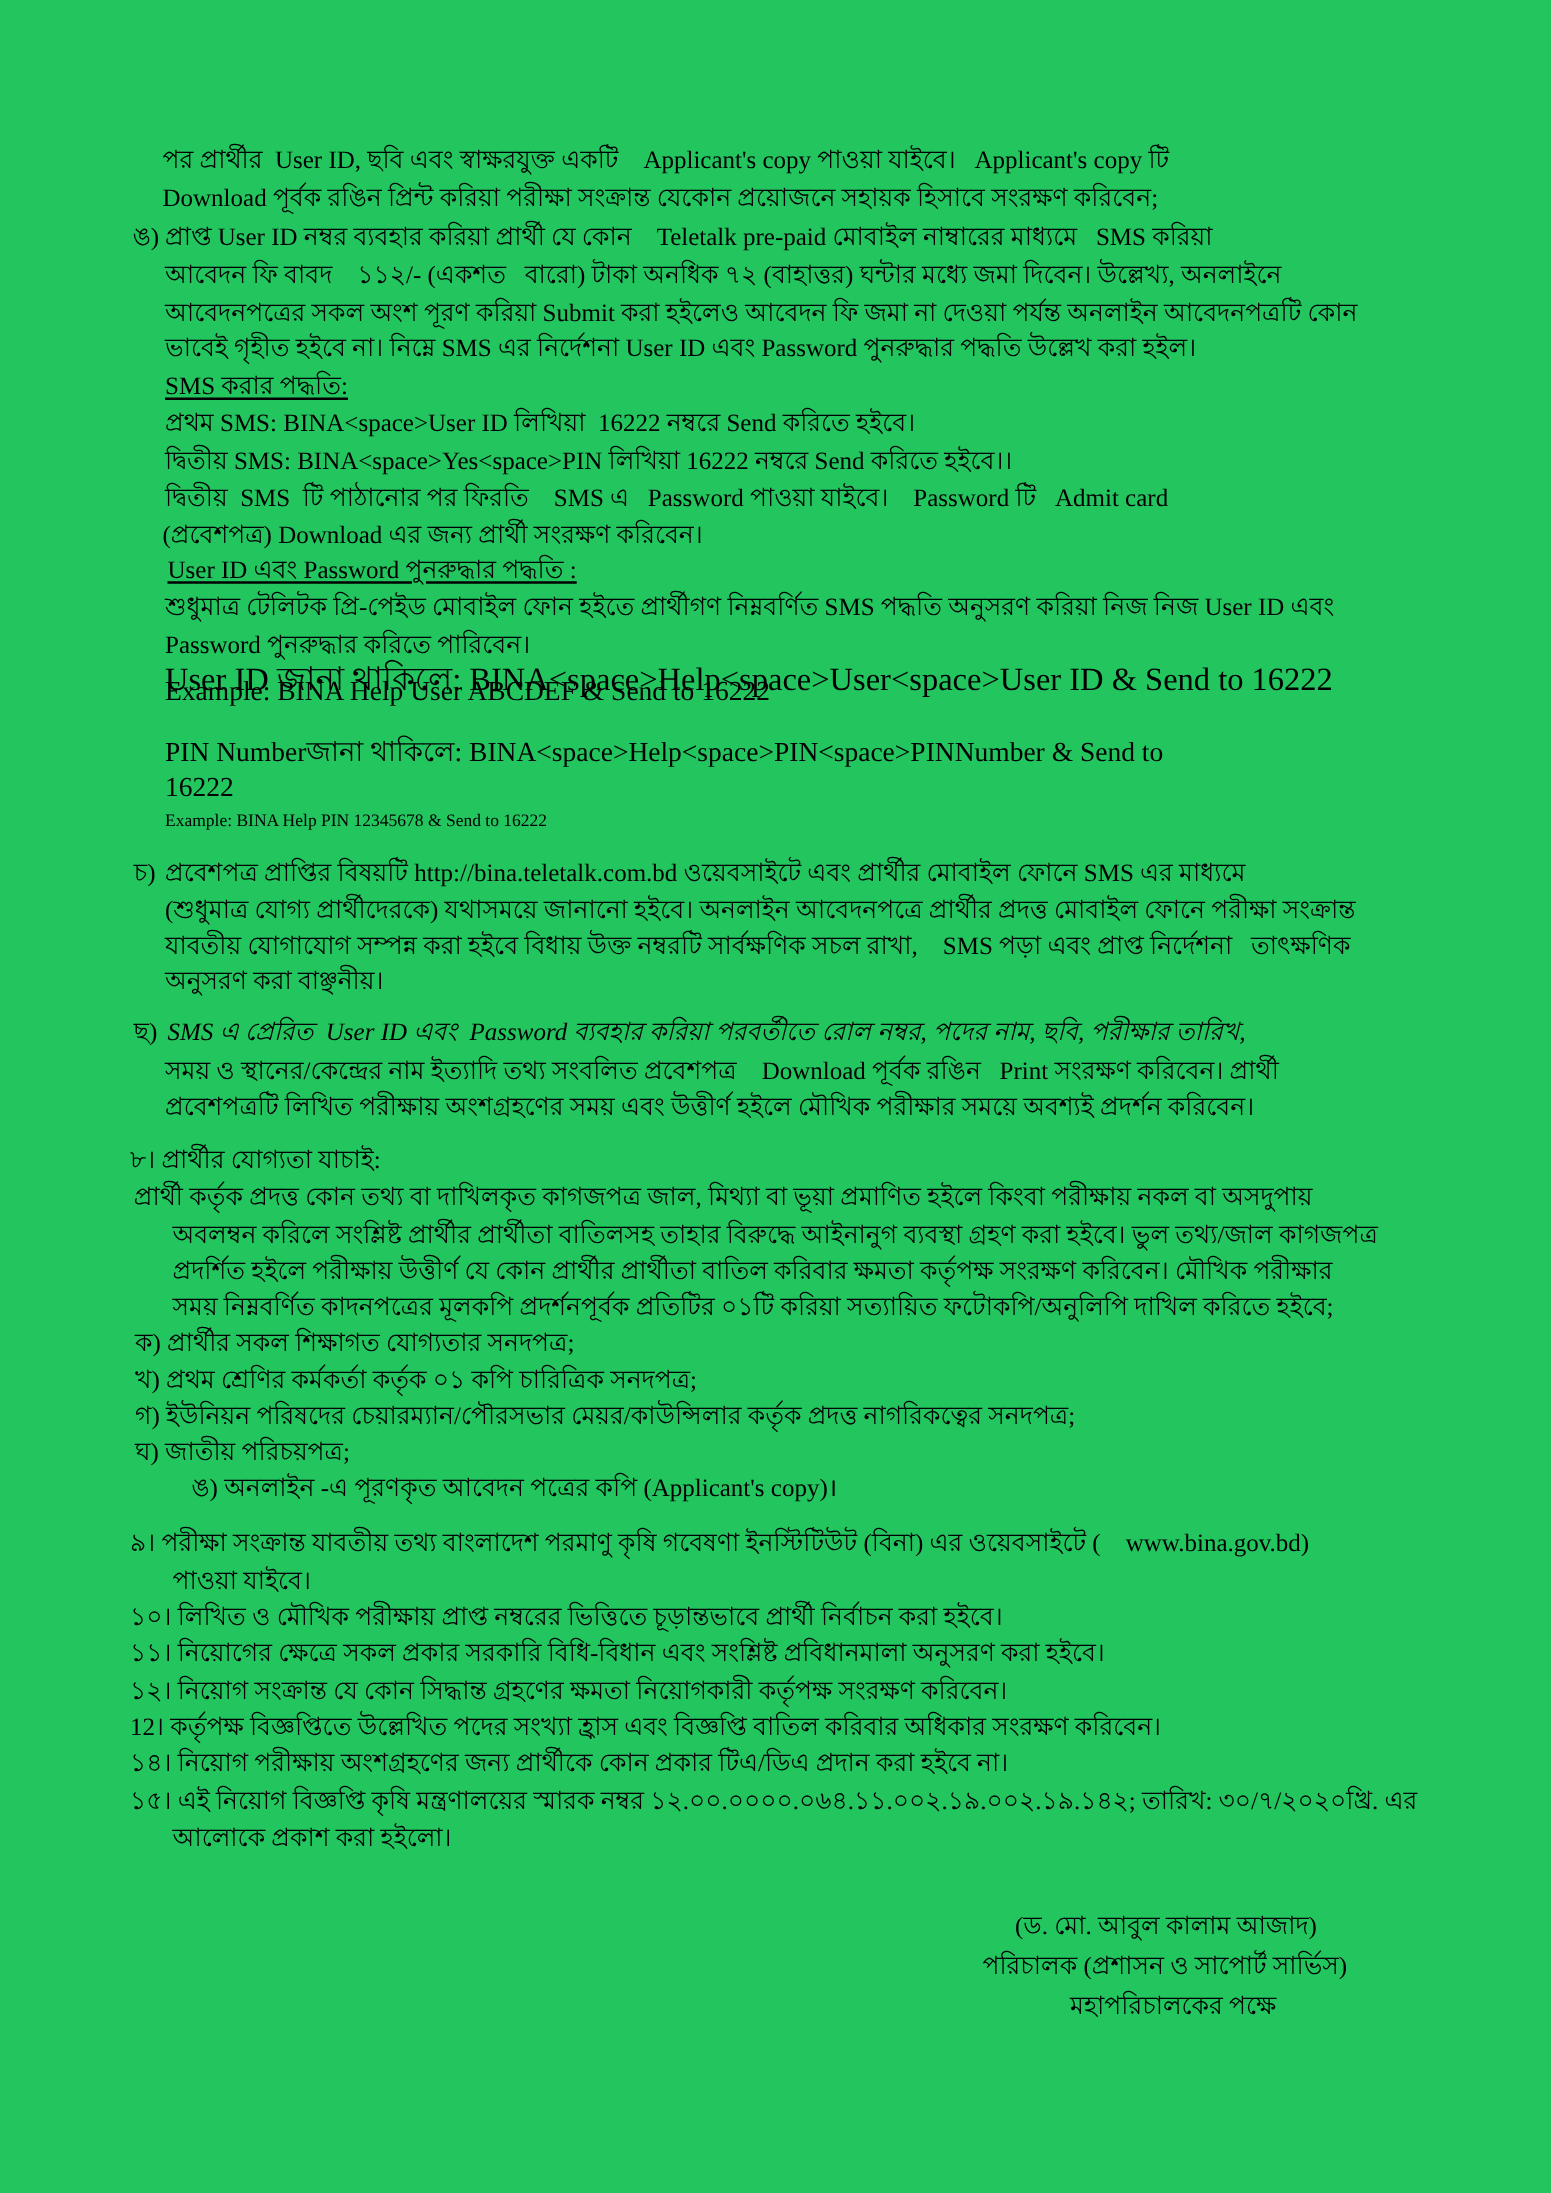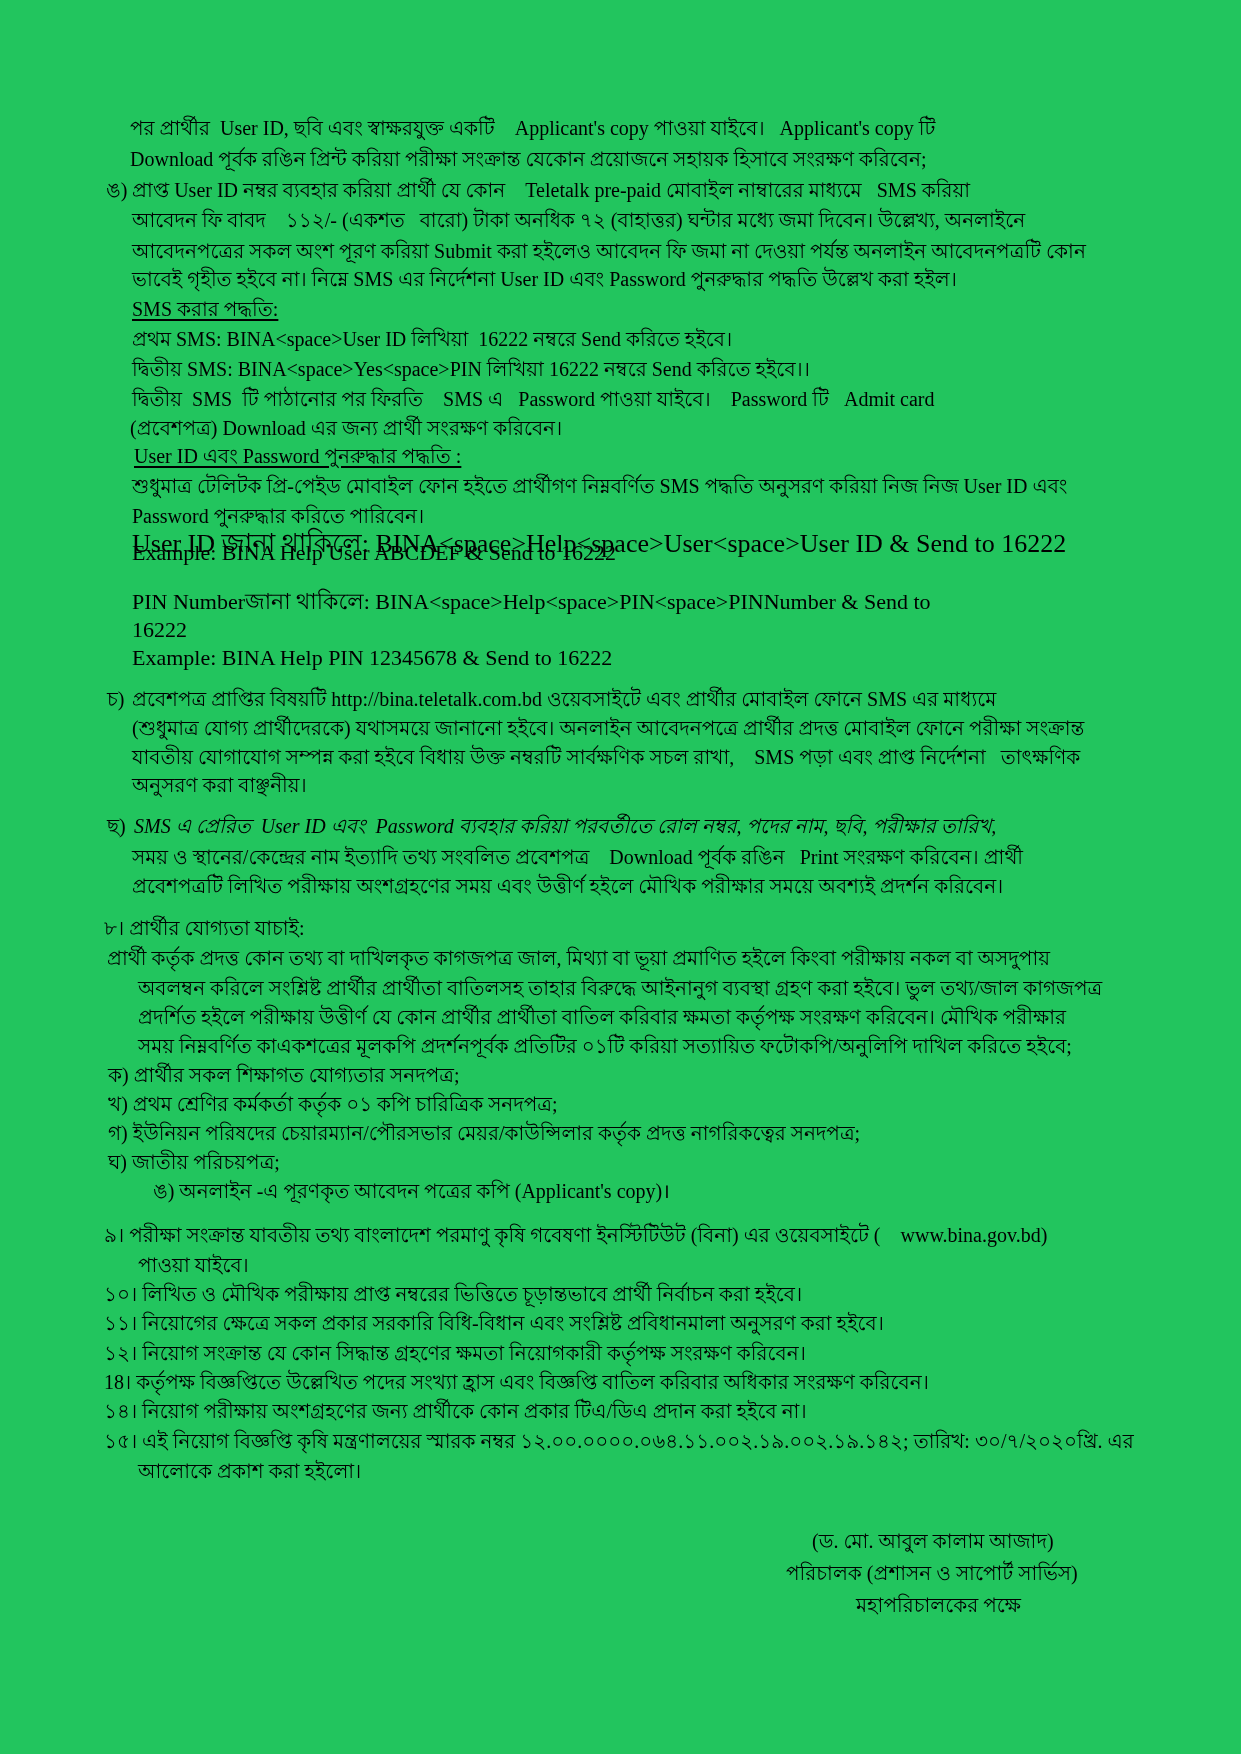--- a/index.html
+++ b/index.html
@@ -45,46 +45,46 @@
       <div class="line" style="left: 132px; top: 356px;">দ্বিতীয় SMS: BINA&lt;space&gt;Yes&lt;space&gt;PIN লিখিয়া 16222 নম্বরে Send করিতে হইবে।।</div>
       <div class="line" style="left: 132px; top: 386px;">দ্বিতীয়  SMS  টি পাঠানোর পর ফিরতি    SMS এ   Password পাওয়া যাইবে।    Password টি   Admit card</div>
       <div class="line" style="left: 130px; top: 415px;">(প্রবেশপত্র) Download এর জন্য প্রার্থী সংরক্ষণ করিবেন।</div>
       <div class="line ul" style="left: 134px; top: 443px;">User ID এবং Password পুনরুদ্ধার পদ্ধতি :</div>
       <div class="line" style="left: 132px; top: 473px;">শুধুমাত্র টেলিটক প্রি-পেইড মোবাইল ফোন হইতে প্রার্থীগণ নিম্নবর্ণিত SMS পদ্ধতি অনুসরণ করিয়া নিজ নিজ User ID এবং</div>
       <div class="line" style="left: 132px; top: 503px;">Password পুনরুদ্ধার করিতে পারিবেন।</div>
       <div class="line" style="left: 132px; top: 531px; font-size: 26px;">User ID জানা থাকিলে: BINA&lt;space&gt;Help&lt;space&gt;User&lt;space&gt;User ID &amp; Send to 16222</div>
       <div class="line" style="left: 132px; top: 540px; font-size: 22px;">Example: BINA Help User ABCDEF &amp; Send to 16222</div>
       <div class="line" style="left: 132px; top: 589px; font-size: 22px;">PIN Numberজানা থাকিলে: BINA&lt;space&gt;Help&lt;space&gt;PIN&lt;space&gt;PINNumber &amp; Send to</div>
       <div class="line" style="left: 132px; top: 617px; font-size: 22px;">16222</div>
-      <div class="line" style="left: 132px; top: 645px; font-size: 22px;">Example: BINA Help PIN 12345678 &amp; Send to 16222</div>
+      <div class="line" style="left: 132px; top: 645px; font-size: 14px;">Example: BINA Help PIN 12345678 &amp; Send to 16222</div>
       <div class="line" style="left: 107px; top: 686px;">চ)</div>
       <div class="line" style="left: 132px; top: 686px;">প্রবেশপত্র প্রাপ্তির বিষয়টি http://bina.teletalk.com.bd ওয়েবসাইটে এবং প্রার্থীর মোবাইল ফোনে SMS এর মাধ্যমে</div>
       <div class="line" style="left: 132px; top: 715px;">(শুধুমাত্র যোগ্য প্রার্থীদেরকে) যথাসময়ে জানানো হইবে। অনলাইন আবেদনপত্রে প্রার্থীর প্রদত্ত মোবাইল ফোনে পরীক্ষা সংক্রান্ত</div>
       <div class="line" style="left: 132px; top: 744px;">যাবতীয় যোগাযোগ সম্পন্ন করা হইবে বিধায় উক্ত নম্বরটি সার্বক্ষণিক সচল রাখা,    SMS পড়া এবং প্রাপ্ত নির্দেশনা   তাৎক্ষণিক</div>
       <div class="line" style="left: 132px; top: 772px;">অনুসরণ করা বাঞ্ছনীয়।</div>
       <div class="line" style="left: 107px; top: 813px;">ছ)</div>
       <div class="line" style="left: 134px; top: 813px; font-style: italic;">SMS এ প্রেরিত  User ID এবং  Password ব্যবহার করিয়া পরবর্তীতে রোল নম্বর, পদের নাম, ছবি, পরীক্ষার তারিখ,</div>
       <div class="line" style="left: 132px; top: 844px;">সময় ও স্থানের/কেন্দ্রের নাম ইত্যাদি তথ্য সংবলিত প্রবেশপত্র    Download পূর্বক রঙিন   Print সংরক্ষণ করিবেন। প্রার্থী</div>
       <div class="line" style="left: 132px; top: 873px;">প্রবেশপত্রটি লিখিত পরীক্ষায় অংশগ্রহণের সময় এবং উত্তীর্ণ হইলে মৌখিক পরীক্ষার সময়ে অবশ্যই প্রদর্শন করিবেন।</div>
       <div class="line" style="left: 104px; top: 915px;">৮। প্রার্থীর যোগ্যতা যাচাই:</div>
       <div class="line" style="left: 107px; top: 945px;">প্রার্থী কর্তৃক প্রদত্ত কোন তথ্য বা দাখিলকৃত কাগজপত্র জাল, মিথ্যা বা ভূয়া প্রমাণিত হইলে কিংবা পরীক্ষায় নকল বা অসদুপায়</div>
       <div class="line" style="left: 138px; top: 975px;">অবলম্বন করিলে সংশ্লিষ্ট প্রার্থীর প্রার্থীতা বাতিলসহ তাহার বিরুদ্ধে আইনানুগ ব্যবস্থা গ্রহণ করা হইবে। ভুল তথ্য/জাল কাগজপত্র</div>
       <div class="line" style="left: 138px; top: 1004px;">প্রদর্শিত হইলে পরীক্ষায় উত্তীর্ণ যে কোন প্রার্থীর প্রার্থীতা বাতিল করিবার ক্ষমতা কর্তৃপক্ষ সংরক্ষণ করিবেন। মৌখিক পরীক্ষার</div>
-      <div class="line" style="left: 138px; top: 1033px;">সময় নিম্নবর্ণিত কাএকশত্রের মূলকপি প্রদর্শনপূর্বক প্রতিটির ০১টি করিয়া সত্যায়িত ফটোকপি/অনুলিপি দাখিল করিতে হইবে;</div>
+      <div class="line" style="left: 138px; top: 1033px;">সময় নিম্নবর্ণিত কাদনপত্রের মূলকপি প্রদর্শনপূর্বক প্রতিটির ০১টি করিয়া সত্যায়িত ফটোকপি/অনুলিপি দাখিল করিতে হইবে;</div>
       <div class="line" style="left: 108px; top: 1062px;">ক) প্রার্থীর সকল শিক্ষাগত যোগ্যতার সনদপত্র;</div>
       <div class="line" style="left: 108px; top: 1091px;">খ) প্রথম শ্রেণির কর্মকর্তা কর্তৃক ০১ কপি চারিত্রিক সনদপত্র;</div>
       <div class="line" style="left: 108px; top: 1120px;">গ) ইউনিয়ন পরিষদের চেয়ারম্যান/পৌরসভার মেয়র/কাউন্সিলার কর্তৃক প্রদত্ত নাগরিকত্বের সনদপত্র;</div>
       <div class="line" style="left: 108px; top: 1149px;">ঘ) জাতীয় পরিচয়পত্র;</div>
       <div class="line" style="left: 133px; top: 1178px; margin-left: 20px;">ঙ) অনলাইন -এ পূরণকৃত আবেদন পত্রের কপি (Applicant's copy)।</div>
       <div class="line" style="left: 104px; top: 1222px;">৯। পরীক্ষা সংক্রান্ত যাবতীয় তথ্য বাংলাদেশ পরমাণু কৃষি গবেষণা ইনস্টিটিউট (বিনা) এর ওয়েবসাইটে (    www.bina.gov.bd)</div>
       <div class="line" style="left: 138px; top: 1252px;">পাওয়া যাইবে।</div>
       <div class="line" style="left: 104px; top: 1281px;">১০। লিখিত ও মৌখিক পরীক্ষায় প্রাপ্ত নম্বরের ভিত্তিতে চূড়ান্তভাবে প্রার্থী নির্বাচন করা হইবে।</div>
       <div class="line" style="left: 104px; top: 1310px;">১১। নিয়োগের ক্ষেত্রে সকল প্রকার সরকারি বিধি-বিধান এবং সংশ্লিষ্ট প্রবিধানমালা অনুসরণ করা হইবে।</div>
       <div class="line" style="left: 104px; top: 1340px;">১২। নিয়োগ সংক্রান্ত যে কোন সিদ্ধান্ত গ্রহণের ক্ষমতা নিয়োগকারী কর্তৃপক্ষ সংরক্ষণ করিবেন।</div>
-      <div class="line" style="left: 104px; top: 1369px;">18। কর্তৃপক্ষ বিজ্ঞপ্তিতে উল্লেখিত পদের সংখ্যা হ্রাস এবং বিজ্ঞপ্তি বাতিল করিবার অধিকার সংরক্ষণ করিবেন।</div>
+      <div class="line" style="left: 104px; top: 1369px;">12। কর্তৃপক্ষ বিজ্ঞপ্তিতে উল্লেখিত পদের সংখ্যা হ্রাস এবং বিজ্ঞপ্তি বাতিল করিবার অধিকার সংরক্ষণ করিবেন।</div>
       <div class="line" style="left: 104px; top: 1398px;">১৪। নিয়োগ পরীক্ষায় অংশগ্রহণের জন্য প্রার্থীকে কোন প্রকার টিএ/ডিএ প্রদান করা হইবে না।</div>
       <div class="line" style="left: 104px; top: 1428px;">১৫। এই নিয়োগ বিজ্ঞপ্তি কৃষি মন্ত্রণালয়ের স্মারক নম্বর ১২.০০.০০০০.০৬৪.১১.০০২.১৯.০০২.১৯.১৪২; তারিখ: ৩০/৭/২০২০খ্রি. এর</div>
       <div class="line" style="left: 138px; top: 1458px;">আলোকে প্রকাশ করা হইলো।</div>
       <div class="line" style="left: 812px; top: 1528px;">(ড. মো. আবুল কালাম আজাদ)</div>
       <div class="line" style="left: 786px; top: 1560px;">পরিচালক (প্রশাসন ও সাপোর্ট সার্ভিস)</div>
       <div class="line" style="left: 856px; top: 1592px;">মহাপরিচালকের পক্ষে</div>
     </div>
 </div>
 
 </body></html>

